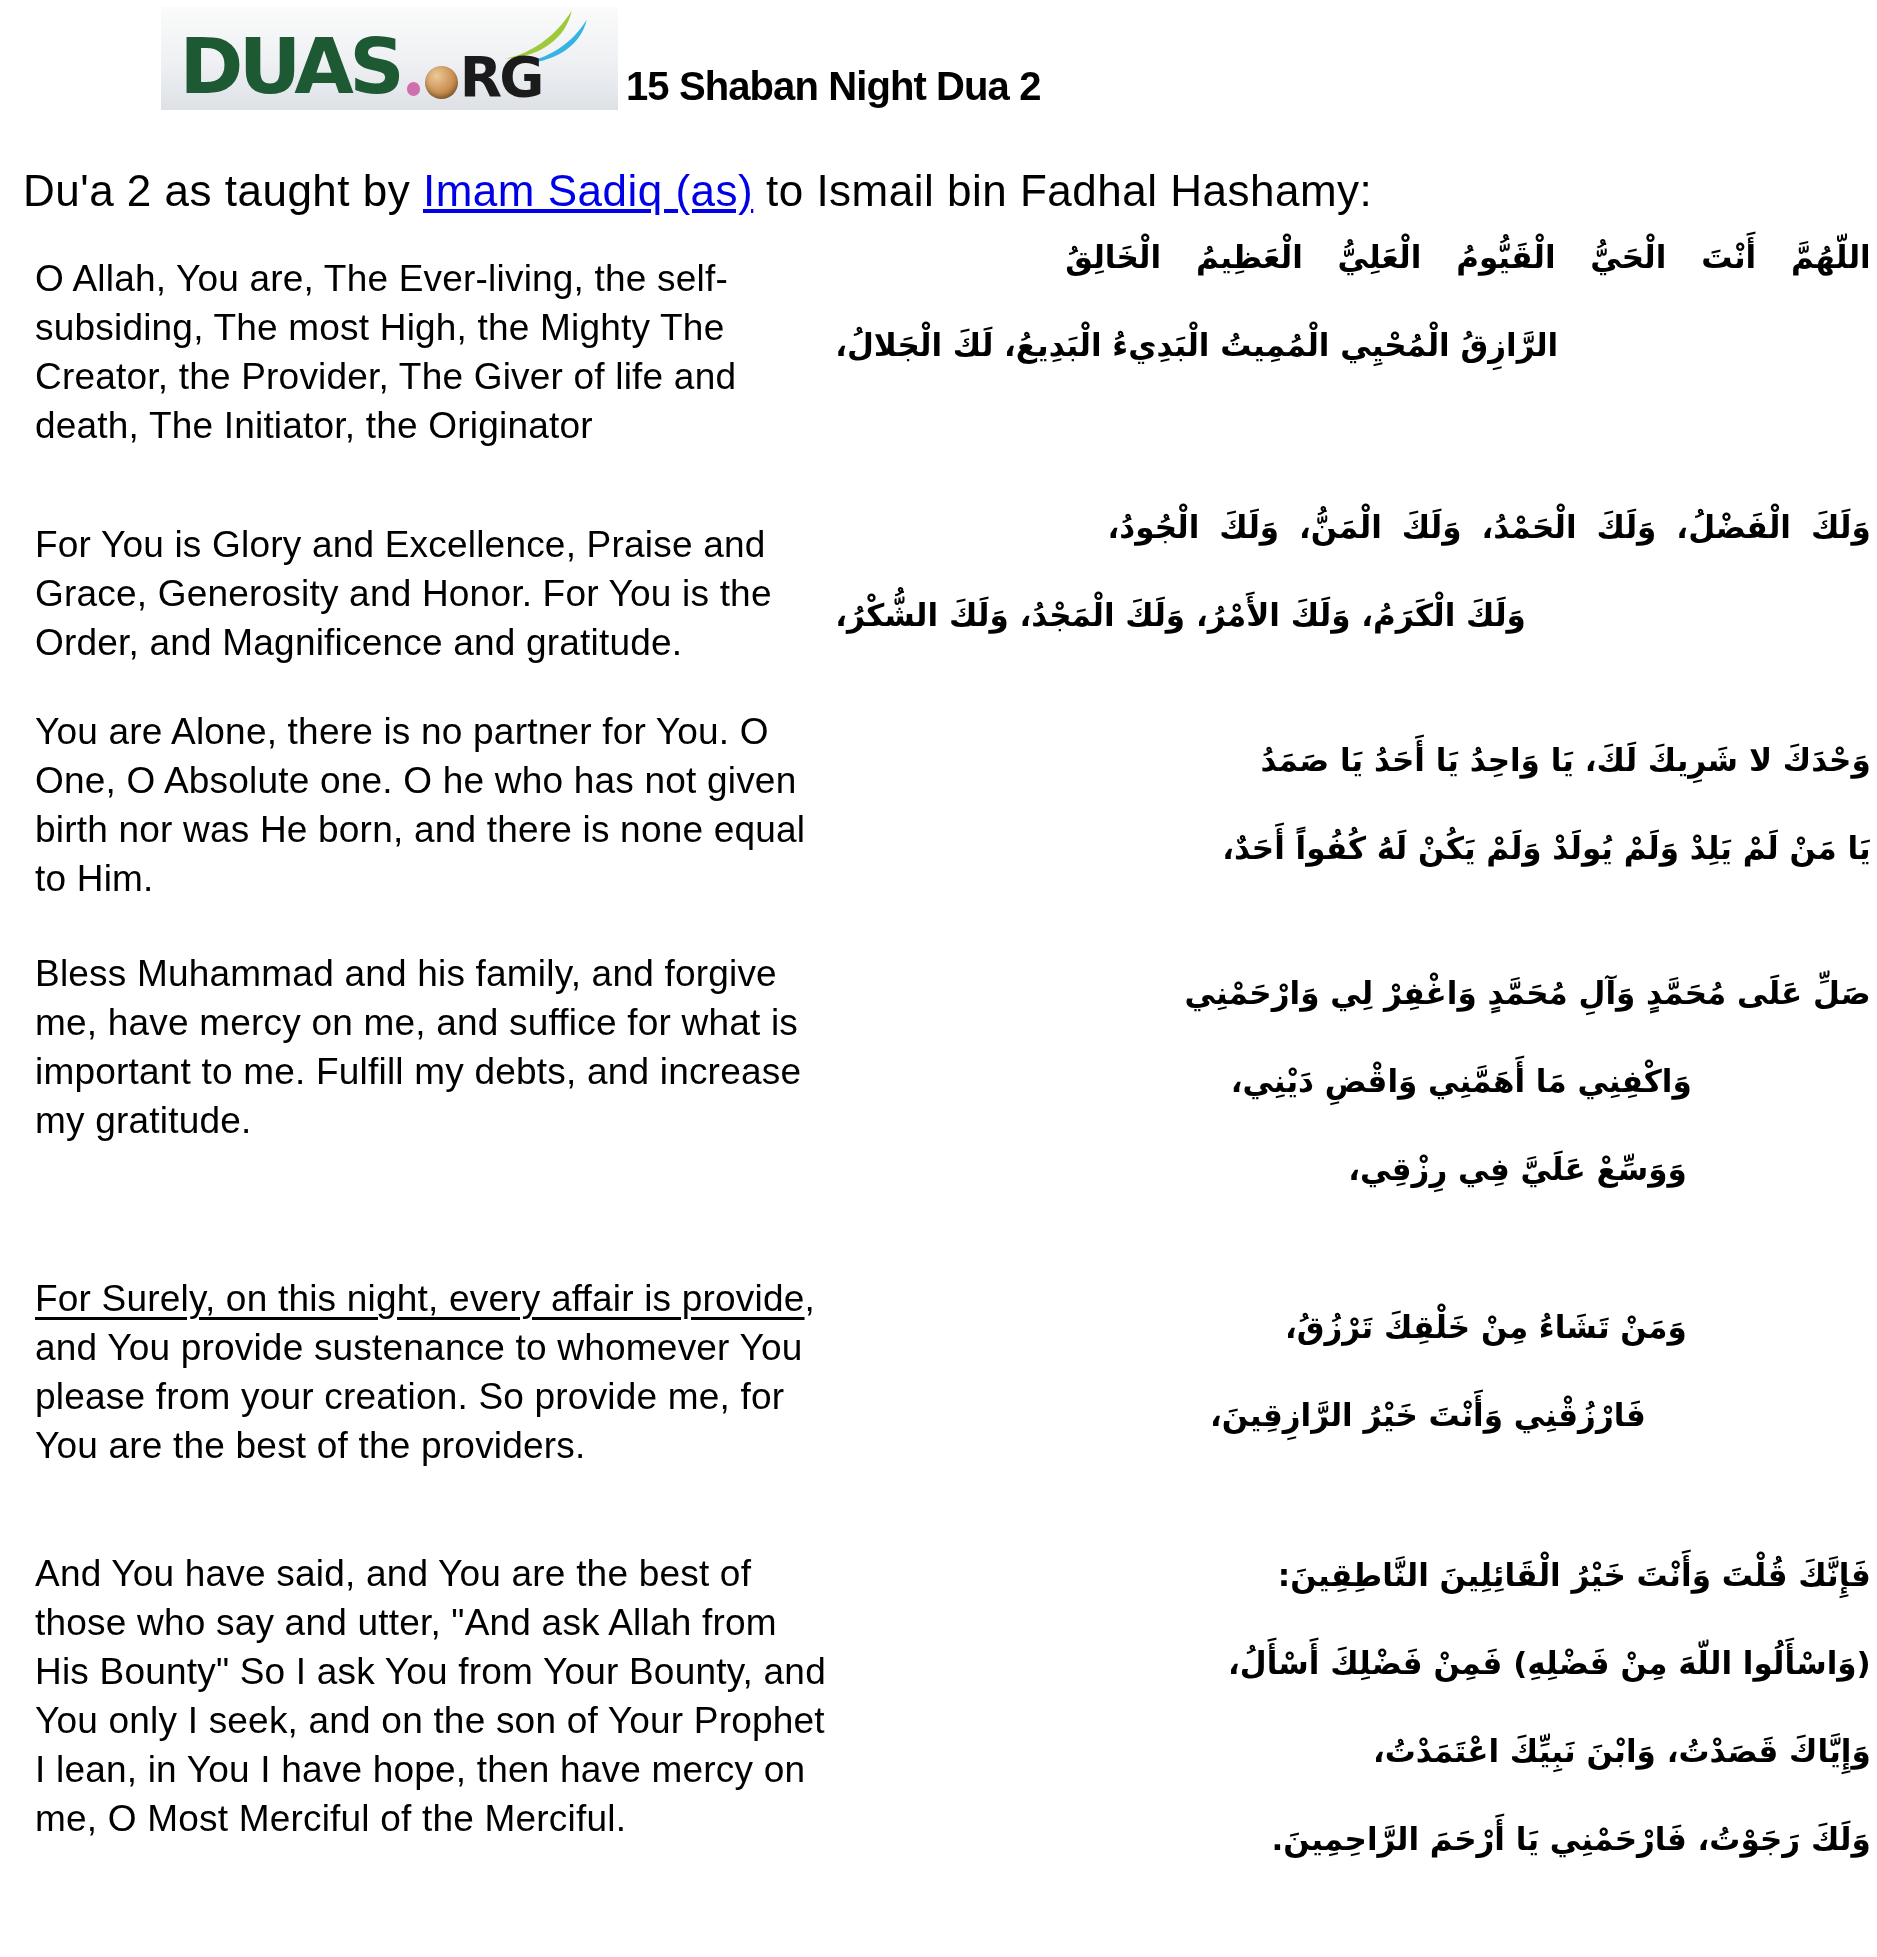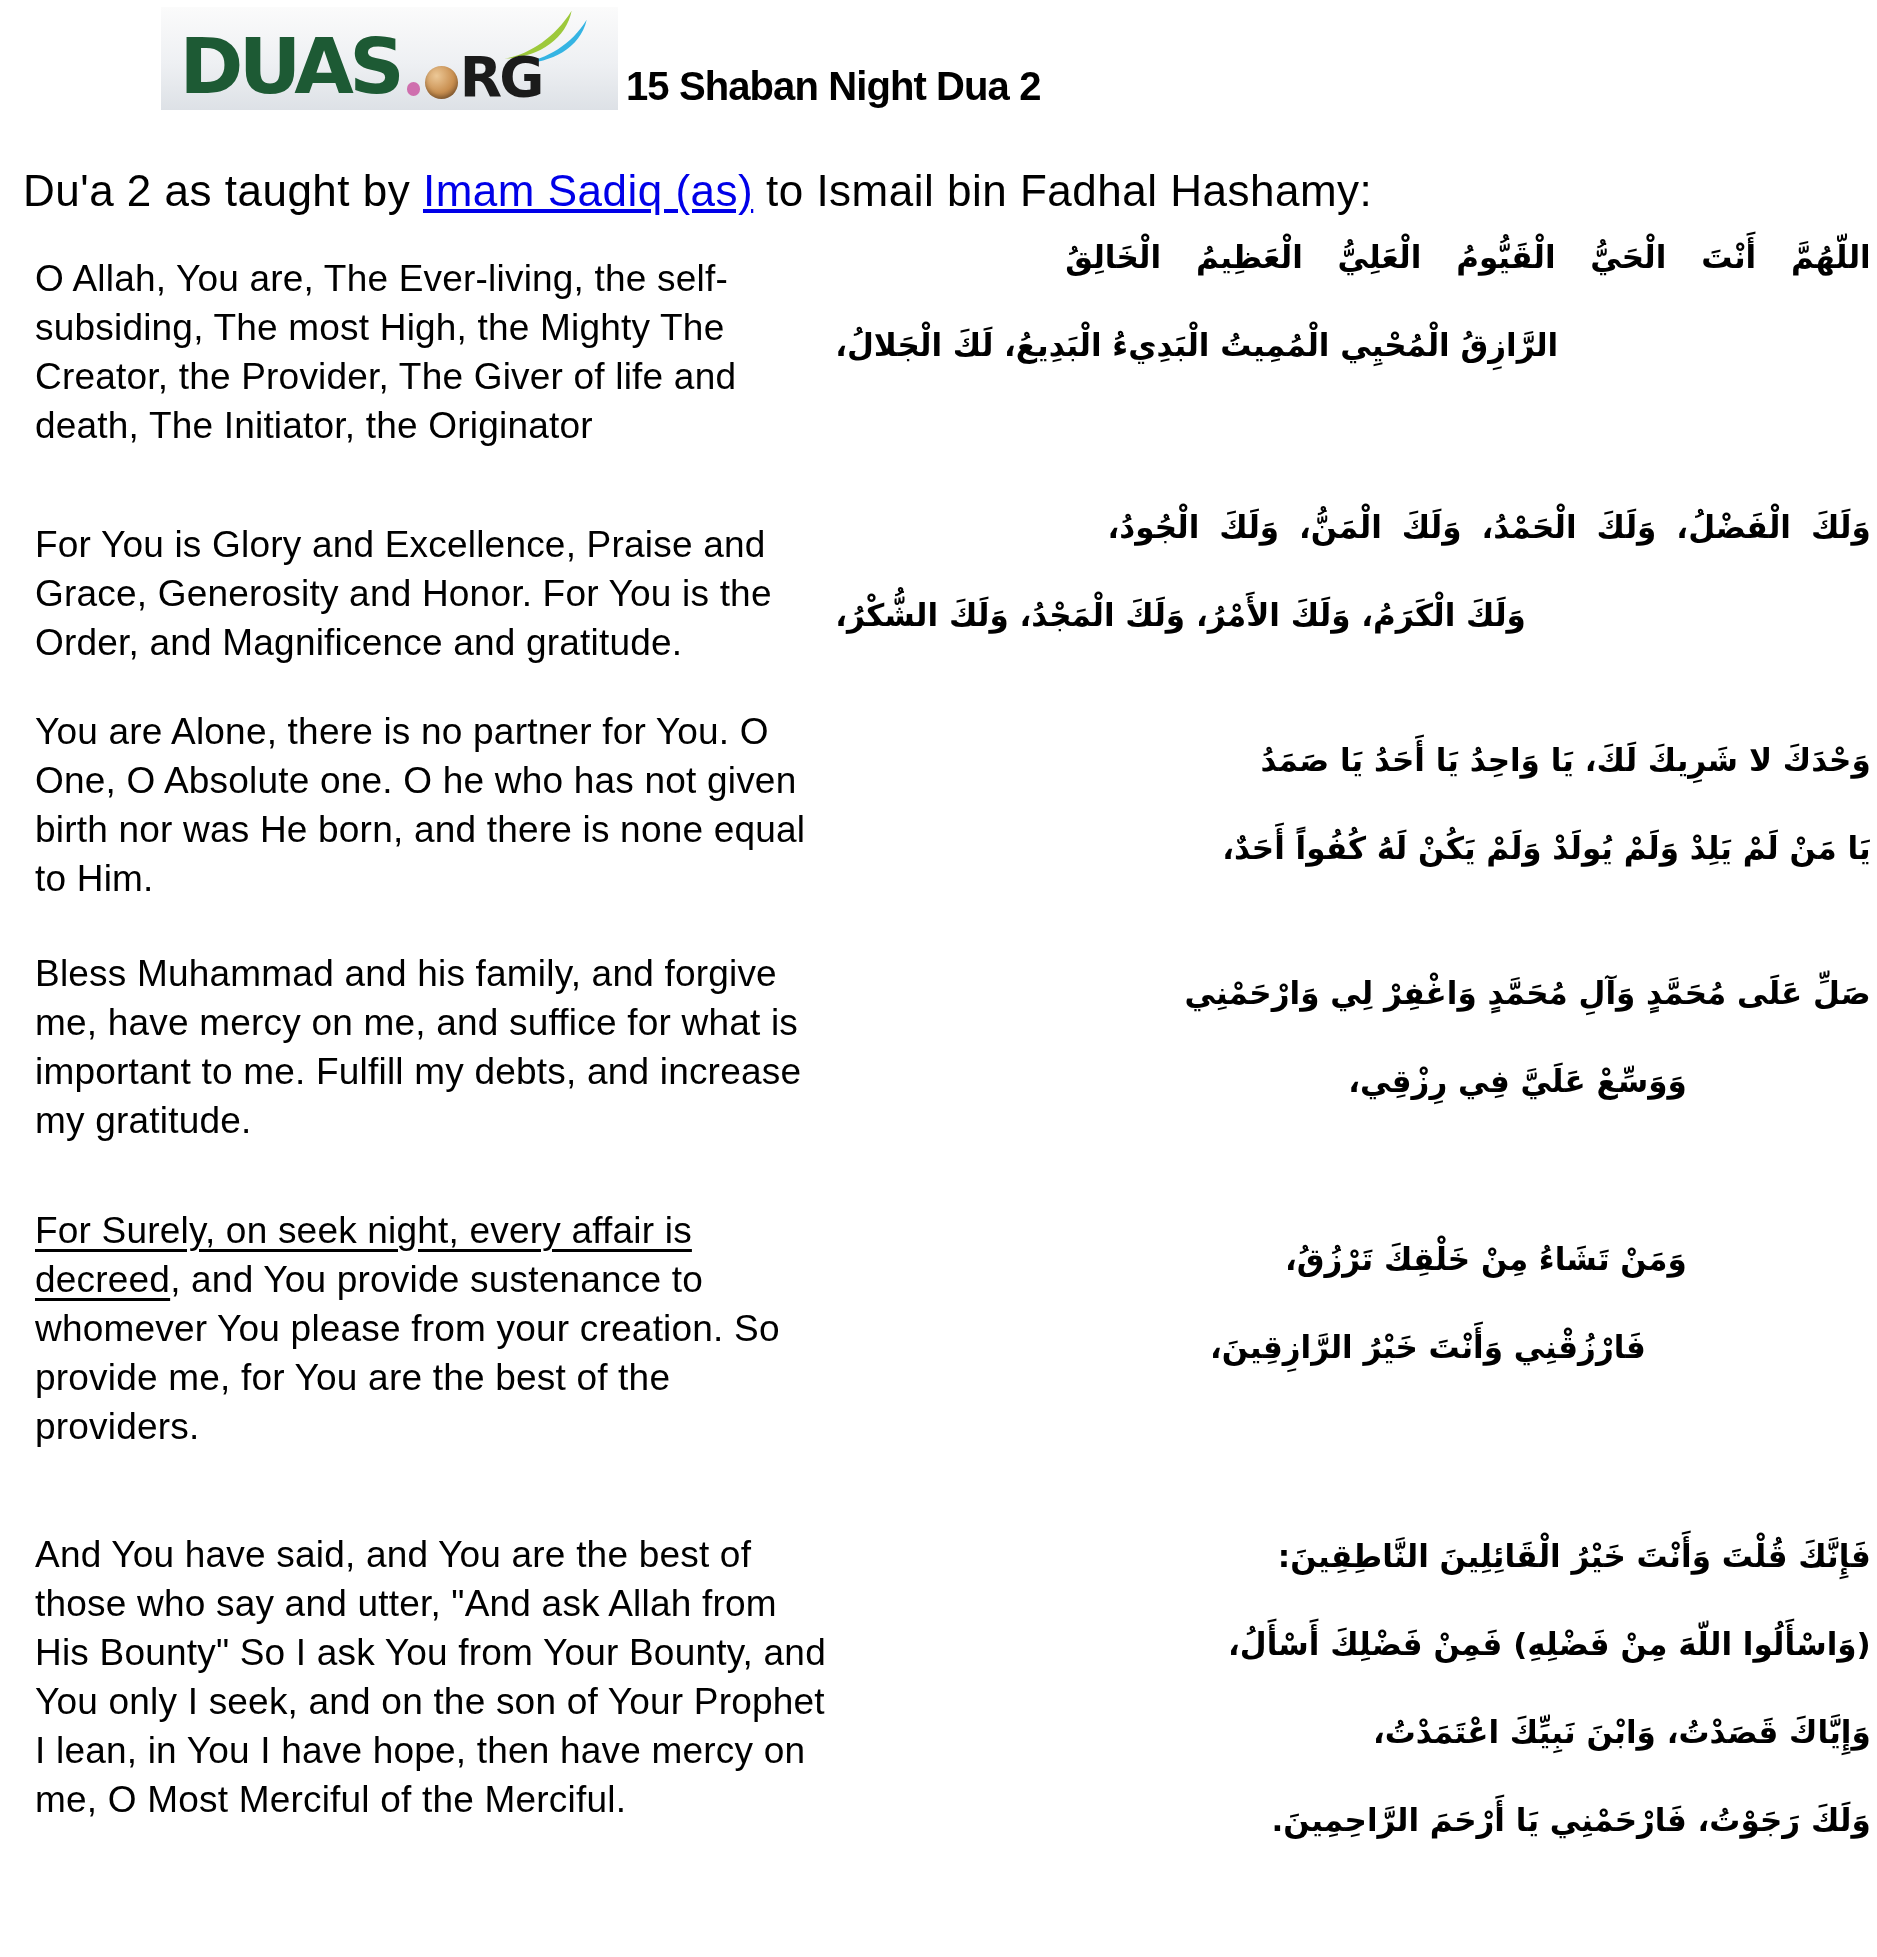--- a/index.html
+++ b/index.html
@@ -144,26 +144,27 @@
       <div class="ar">
         <div class="line">وَحْدَكَ لا شَرِيكَ لَكَ، يَا وَاحِدُ يَا أَحَدُ يَا صَمَدُ</div>
         <div class="line">يَا مَنْ لَمْ يَلِدْ وَلَمْ يُولَدْ وَلَمْ يَكُنْ لَهُ كُفُواً أَحَدٌ،</div>
       </div>
     </div>
 
     <div class="row row-4">
       <div class="en">Bless Muhammad and his family, and forgive me, have mercy on me, and suffice for what is important to me. Fulfill my debts, and increase my gratitude.</div>
       <div class="ar">
         <div class="line">صَلِّ عَلَى مُحَمَّدٍ وَآلِ مُحَمَّدٍ وَاغْفِرْ لِي وَارْحَمْنِي</div>
+        <div class="line indent-a">وَاكْفِنِي مَا أَهَمَّنِي وَاقْضِ دَيْنِي،</div>
         <div class="line indent-b">وَوَسِّعْ عَلَيَّ فِي رِزْقِي،</div>
       </div>
     </div>
 
     <div class="row row-5">
-      <div class="en"><span class="ul">For Surely, on seek night, every affair is decreed</span><span>, and You provide sustenance to whomever You please from your creation. So provide me, for You are the best of the providers.</span></div>
+      <div class="en"><span class="ul">For Surely, on this night, every affair is provide</span><span>, and You provide sustenance to whomever You please from your creation. So provide me, for You are the best of the providers.</span></div>
       <div class="ar">
         <div class="line indent-a">وَمَنْ تَشَاءُ مِنْ خَلْقِكَ تَرْزُقُ،</div>
         <div class="line indent-b">فَارْزُقْنِي وَأَنْتَ خَيْرُ الرَّازِقِينَ،</div>
       </div>
     </div>
 
     <div class="row row-6">
       <div class="en">And You have said, and You are the best of those who say and utter, "And ask Allah from His Bounty" So I ask You from Your Bounty, and You only I seek, and on the son of Your Prophet I lean, in You I have hope, then have mercy on me, O Most Merciful of the Merciful.</div>
       <div class="ar">
         <div class="line">فَإِنَّكَ قُلْتَ وَأَنْتَ خَيْرُ الْقَائِلِينَ النَّاطِقِينَ:</div>

